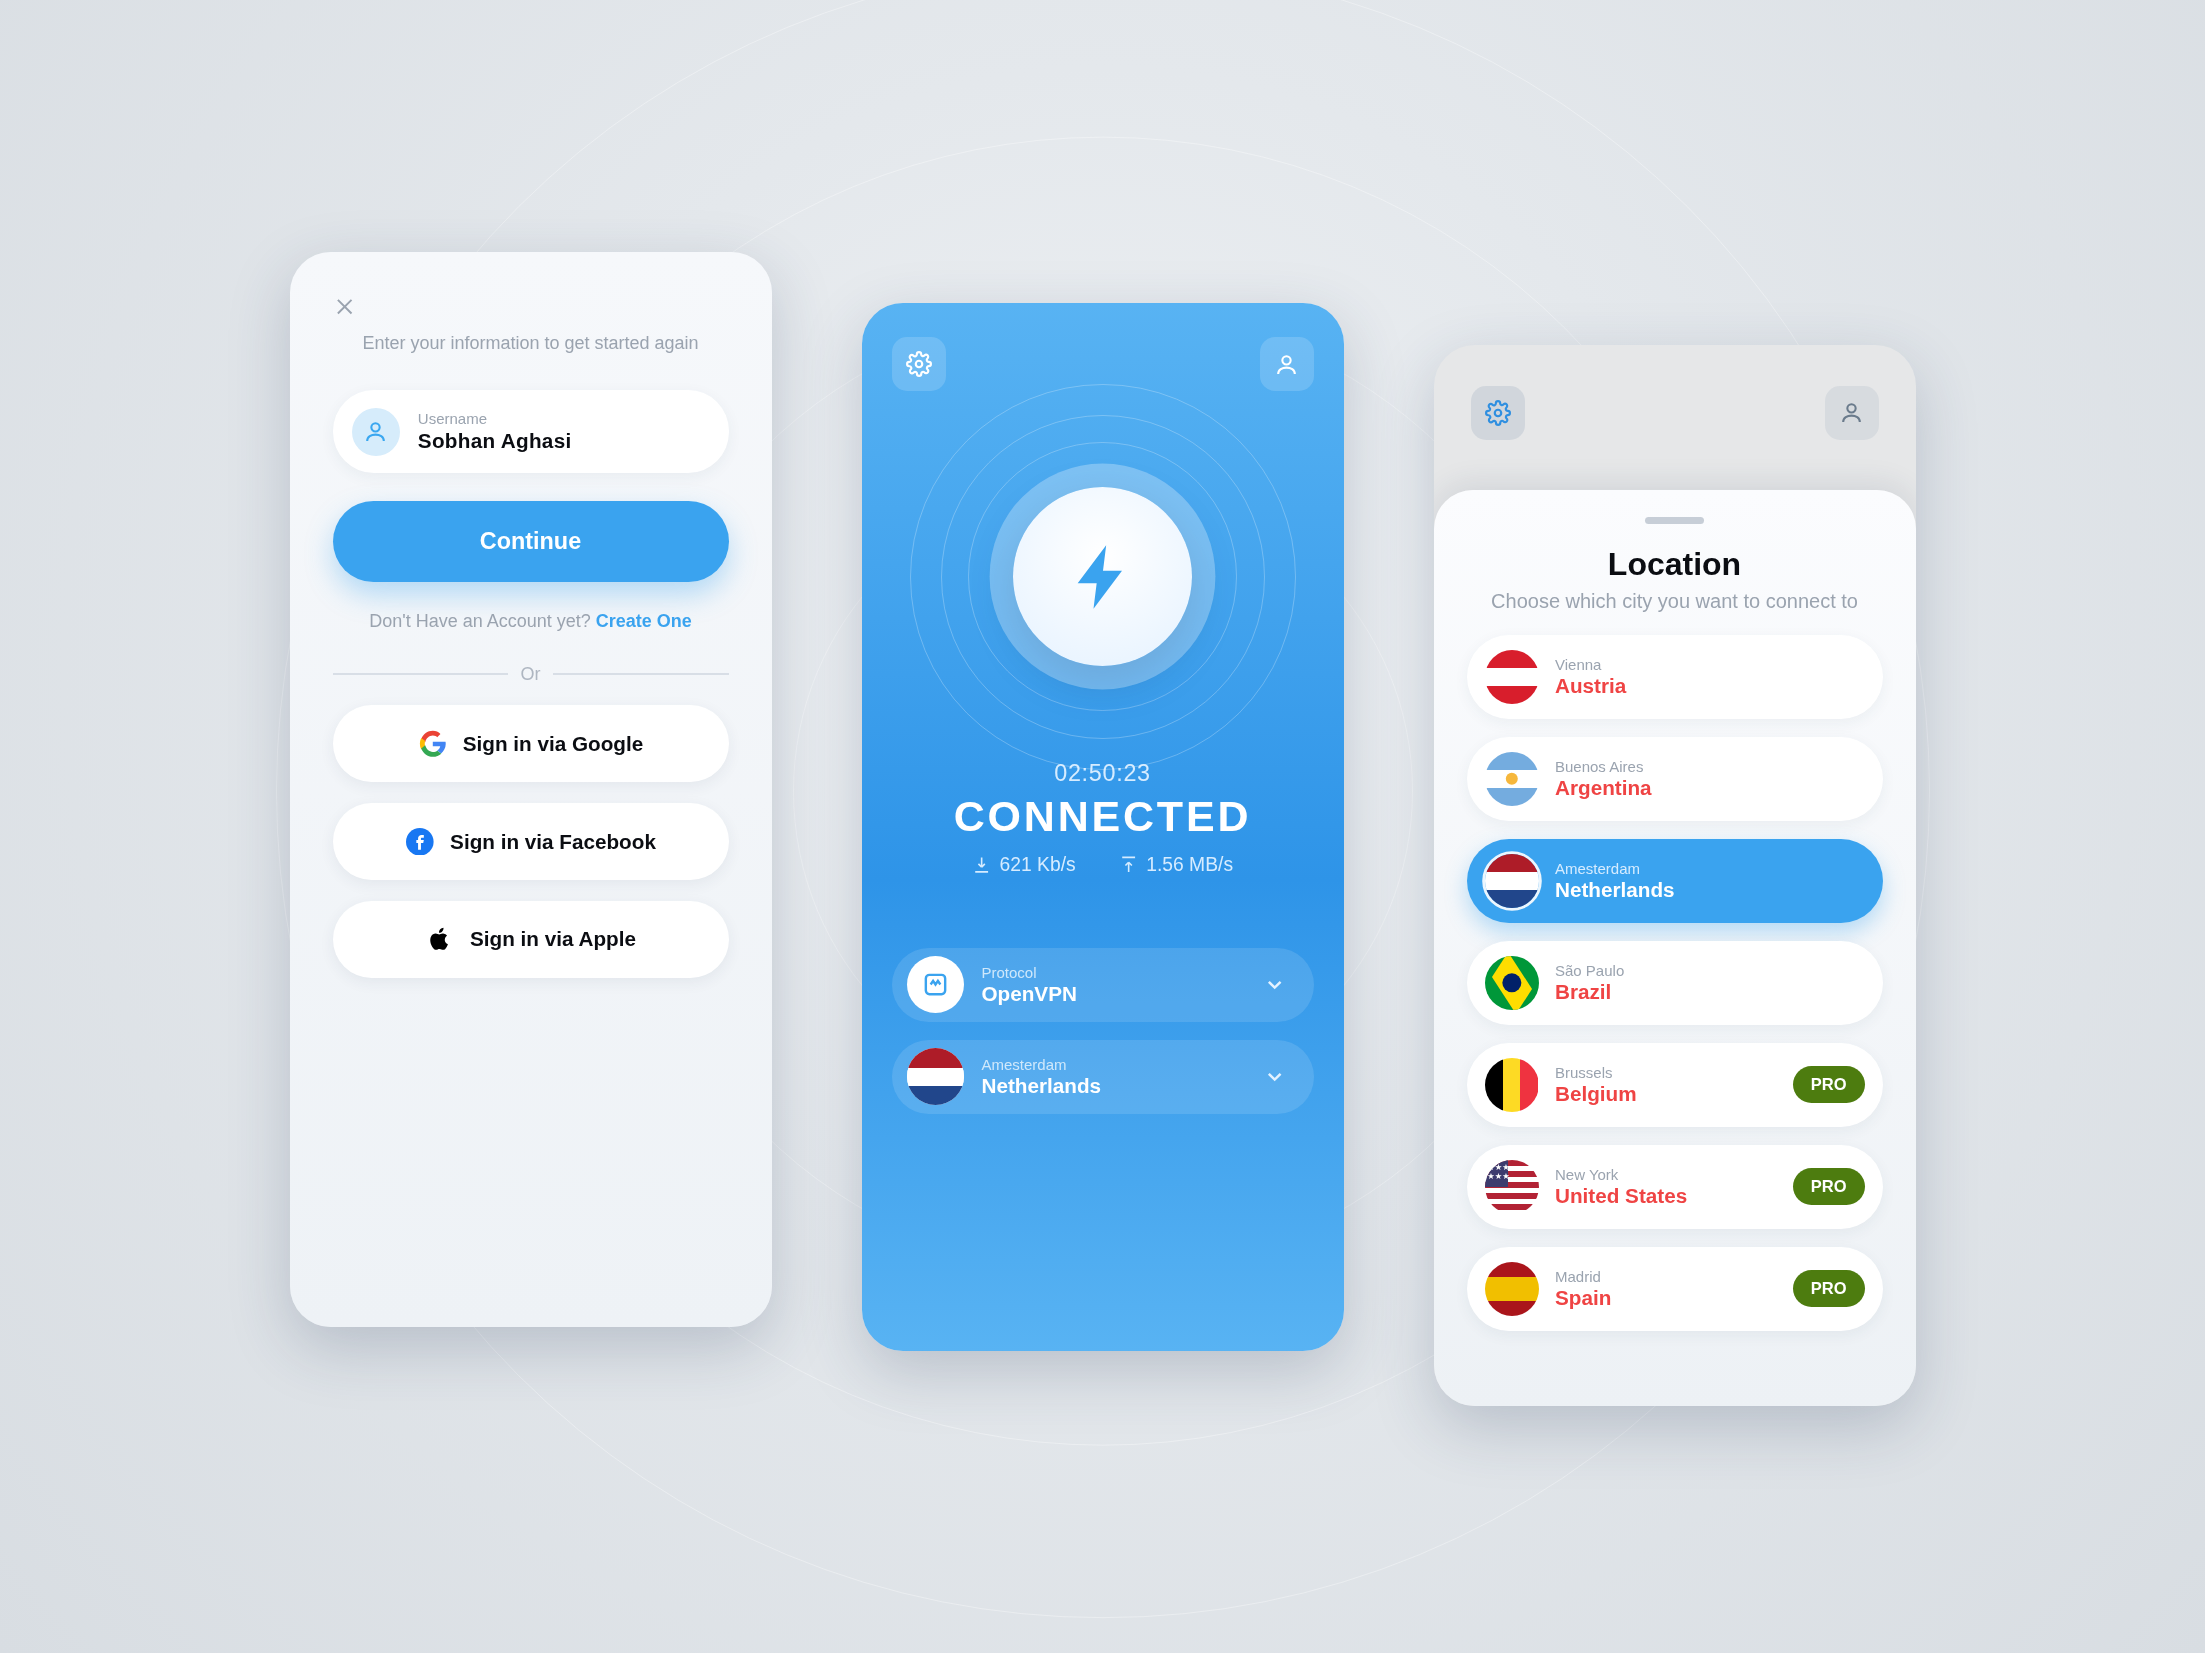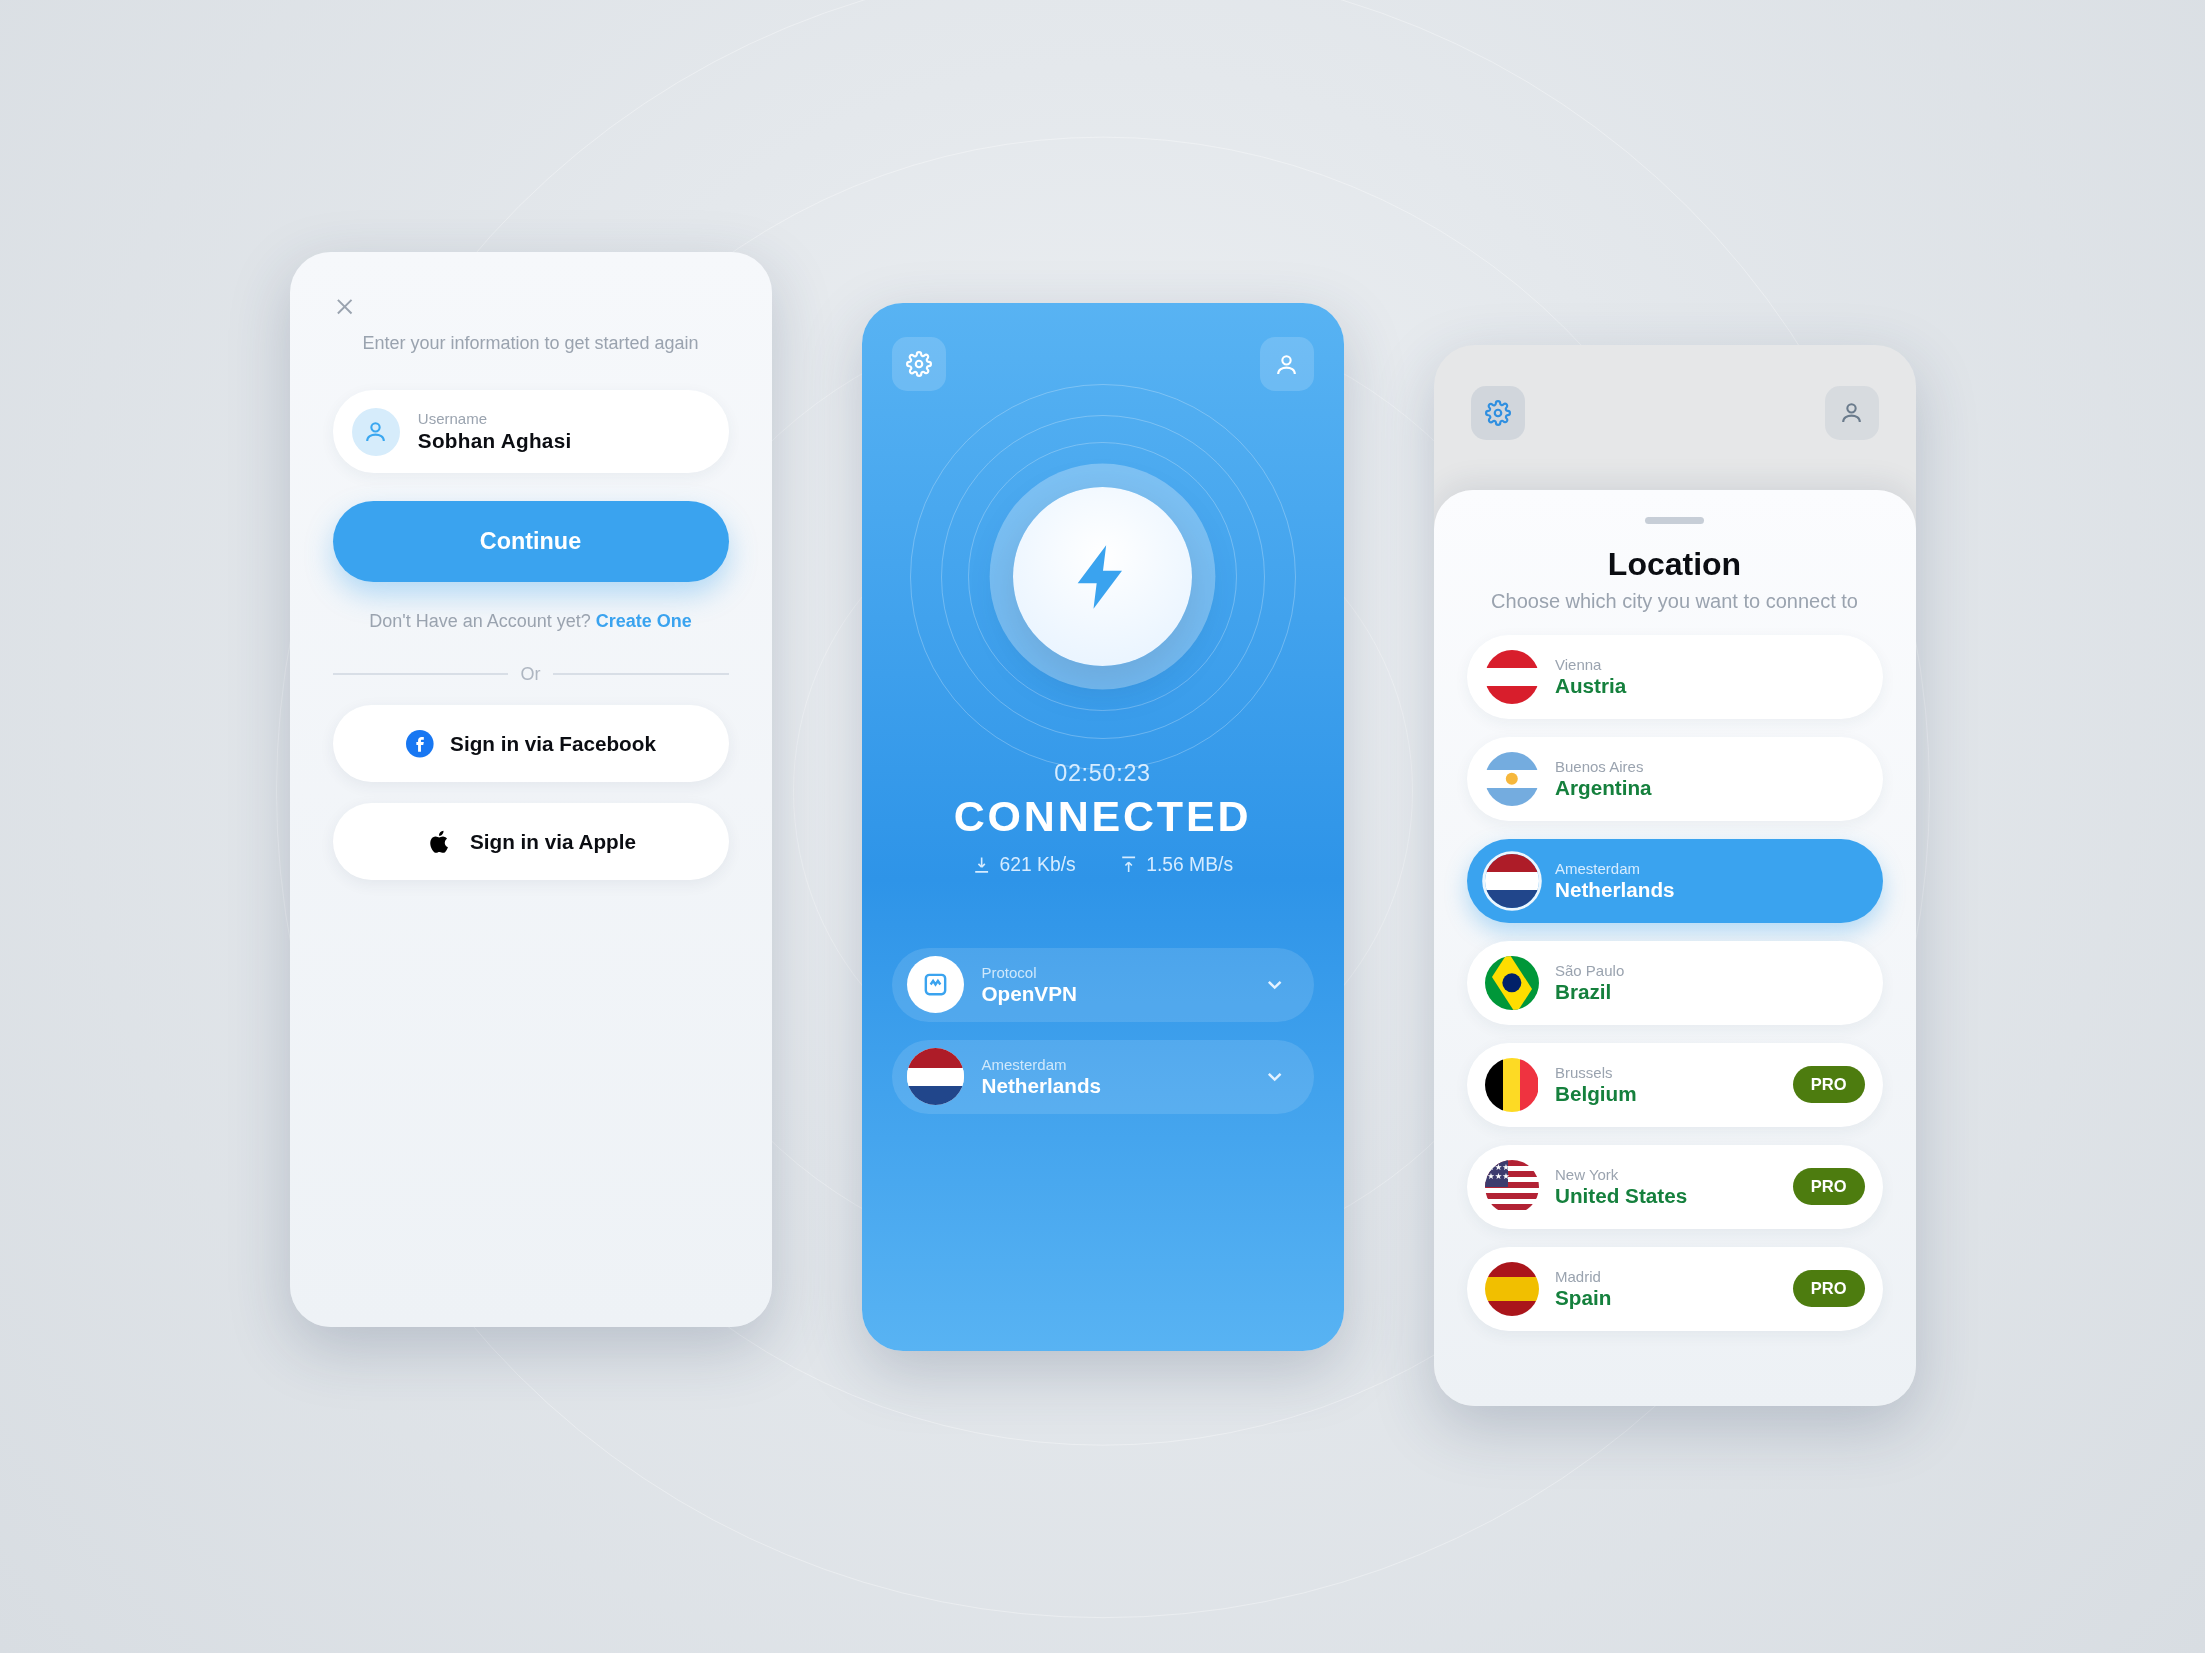--- a/index.html
+++ b/index.html
@@ -141,21 +141,21 @@
     box-shadow:0 4.1px 15px rgba(40,60,90,0.06);
   }
   .loc-item.selected { background:#3aa3ef; color:#fff; box-shadow:0 9.6px 22px rgba(58,163,239,0.35);}
   .loc-item .flag {
     width:54px; height:54px; border-radius:50%; overflow:hidden; flex-shrink:0;
     box-shadow:0 0 0 2.8px rgba(255,255,255,0.9);
   }
   .loc-item .lcol { margin-left:16.5px; display:flex; flex-direction:column; flex:1;}
   .loc-item .l1 { font-size:15px; color:#9aa3af;}
   .loc-item.selected .l1 { color:#d6ecff;}
-  .loc-item .l2 { font-size:20.7px; font-weight:700; color:#15803d; margin-top:1.4px;}
+  .loc-item .l2 { font-size:20.7px; font-weight:700; color:#ef4444; margin-top:1.4px;}
   .loc-item.selected .l2 { color:#fff;}
   .pro-badge {
     height:37px; padding:10px 18px; border-radius:19.3px; background:#4d7c0f; color:#fff;
     font-size:16.5px; font-weight:800; display:flex; align-items:center;
   }
   .loc-list { margin-top:22px; }
 
   
   .flag > div { width:100%; }
   .flag-austria { display:flex; flex-direction:column;}
@@ -232,20 +232,31 @@
     <div class="signup-line">
       <span>Don't Have an Account yet? </span><span class="link">Create One</span>
     </div>
 
     <div class="or-row">
       <div class="line"></div>
         <span class="or">Or</span>
         <div class="line"></div>
     </div>
 
+    <div class="social-btn">
+      <span class="sicon">
+        <svg width="27.6" height="27.6" viewBox="0 0 48 48">
+            <path fill="#EA4335" d="M24 9.5c3.7 0 6.3 1.6 7.7 2.9l5.6-5.5C33.8 3.4 29.4 1.5 24 1.5 14.8 1.5 7 7.6 3.9 16l6.9 5.3C12.4 14.3 17.7 9.5 24 9.5z"></path>
+            <path fill="#4285F4" d="M46.5 24.5c0-1.6-.1-2.8-.4-4.1H24v7.8h12.9c-.3 2.2-1.8 5.4-5.2 7.6l6.7 5.2c4-3.7 8.1-9.1 8.1-16.5z"></path>
+            <path fill="#FBBC05" d="M10.8 28.7c-.5-1.5-.8-3.1-.8-4.7s.3-3.2.8-4.7l-6.9-5.3C2.3 17.3 1.5 20.5 1.5 24s.8 6.7 2.4 10l6.9-5.3z"></path>
+            <path fill="#34A853" d="M24 46.5c6 0 11-2 14.7-5.4l-6.7-5.2c-1.8 1.3-4.4 2.2-8 2.2-6.3 0-11.6-4.8-13.2-11.4l-6.9 5.3C7 40.4 14.8 46.5 24 46.5z"></path>
+          </svg>
+      </span>
+      <span>Sign in via Google</span>
+    </div>
 
     <div class="social-btn">
       <span class="sicon">
         <svg width="27.6" height="27.6" viewBox="0 0 24 24">
             <circle cx="12" cy="12" r="12" fill="#1877F2"></circle>
             <path fill="#fff" d="M13.5 8.5h2V6h-2c-1.7 0-3 1.3-3 3v1.5H9V13h1.5v6h2.5v-6h2l.5-2.5h-2.5V9c0-.3.2-.5.5-.5z"></path>
           </svg>
       </span>
       <span>Sign in via Facebook</span>
     </div>

